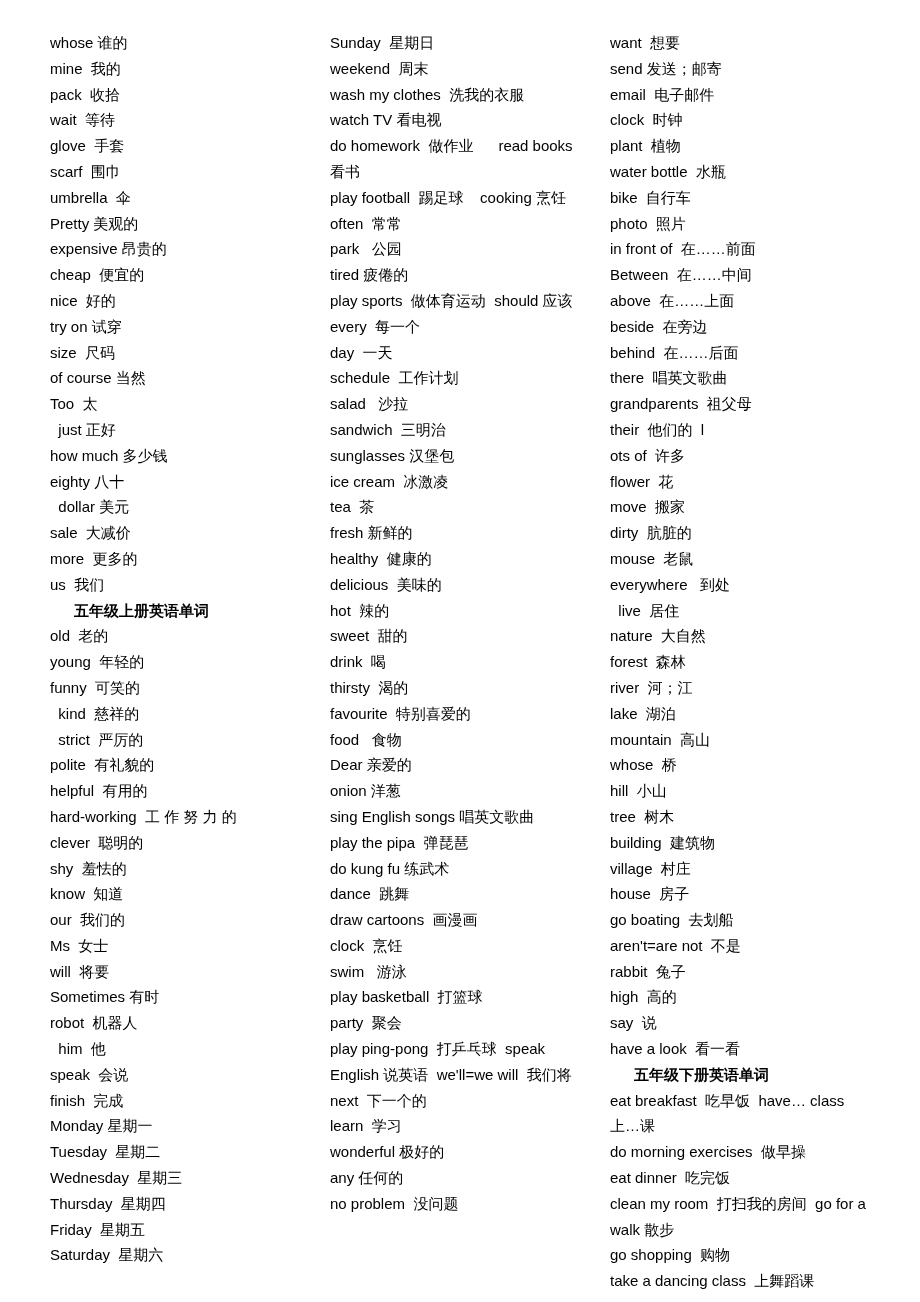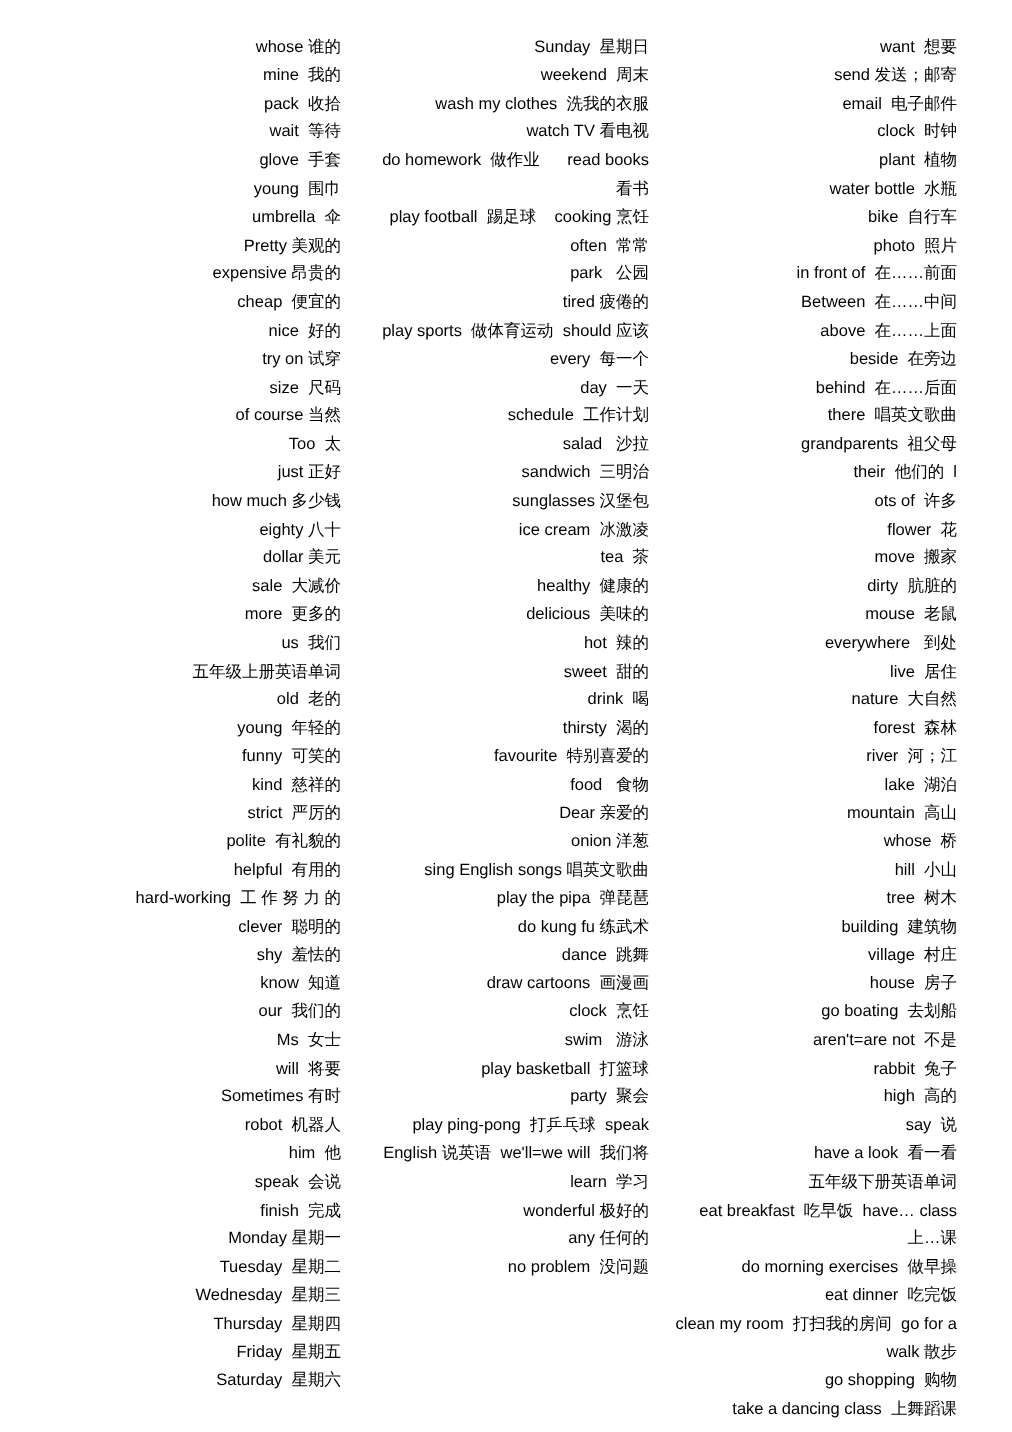--- a/index.html
+++ b/index.html
@@ -12,43 +12,43 @@
     }
     .columns {
       display: flex;
       gap: 0;
       width: 100%;
     }
     .col {
       flex: 1;
       padding: 0 10px;
       line-height: 1.72;
-      text-align: right;
     }
     .col:first-child { padding-left: 30px; }
     .col:last-child { padding-right: 30px; }
     .word-item {
       display: block;
       white-space: pre-wrap;
     }
     .bold {
-      font-weight: normal;
+      font-weight: bold;
+      margin-left: 24px;
     }
   </style>
 </head>
 <body>
 
 <div class="columns">
 <div class="col">
       <span class="word-item">whose 谁的</span>
       <span class="word-item">mine  我的</span>
       <span class="word-item">pack  收拾</span>
       <span class="word-item">wait  等待</span>
       <span class="word-item">glove  手套</span>
-      <span class="word-item">young  围巾</span>
+      <span class="word-item">scarf  围巾</span>
       <span class="word-item">umbrella  伞</span>
       <span class="word-item">Pretty 美观的</span>
       <span class="word-item">expensive 昂贵的</span>
       <span class="word-item">cheap  便宜的</span>
       <span class="word-item">nice  好的</span>
       <span class="word-item">try on 试穿</span>
       <span class="word-item">size  尺码</span>
       <span class="word-item">of course 当然</span>
       <span class="word-item">Too  太</span>
       <span class="word-item">  just 正好</span>
@@ -97,40 +97,42 @@
       <span class="word-item">tired 疲倦的</span>
       <span class="word-item">play sports  做体育运动  should 应该</span>
       <span class="word-item">every  每一个</span>
       <span class="word-item">day  一天</span>
       <span class="word-item">schedule  工作计划</span>
       <span class="word-item">salad   沙拉</span>
       <span class="word-item">sandwich  三明治</span>
       <span class="word-item">sunglasses 汉堡包</span>
       <span class="word-item">ice cream  冰激凌</span>
       <span class="word-item">tea  茶</span>
+      <span class="word-item">fresh 新鲜的</span>
       <span class="word-item">healthy  健康的</span>
       <span class="word-item">delicious  美味的</span>
       <span class="word-item">hot  辣的</span>
       <span class="word-item">sweet  甜的</span>
       <span class="word-item">drink  喝</span>
       <span class="word-item">thirsty  渴的</span>
       <span class="word-item">favourite  特别喜爱的</span>
       <span class="word-item">food   食物</span>
       <span class="word-item">Dear 亲爱的</span>
       <span class="word-item">onion 洋葱</span>
       <span class="word-item">sing English songs 唱英文歌曲</span>
       <span class="word-item">play the pipa  弹琵琶</span>
       <span class="word-item">do kung fu 练武术</span>
       <span class="word-item">dance  跳舞</span>
       <span class="word-item">draw cartoons  画漫画</span>
       <span class="word-item">clock  烹饪</span>
       <span class="word-item">swim   游泳</span>
       <span class="word-item">play basketball  打篮球</span>
       <span class="word-item">party  聚会</span>
       <span class="word-item">play ping-pong  打乒乓球  speak English 说英语  we'll=we will  我们将</span>
+      <span class="word-item">next  下一个的</span>
       <span class="word-item">learn  学习</span>
       <span class="word-item">wonderful 极好的</span>
       <span class="word-item">any 任何的</span>
       <span class="word-item">no problem  没问题</span>
     </div>
     <div class="col">
       <span class="word-item">want  想要</span>
       <span class="word-item">send 发送；邮寄</span>
       <span class="word-item">email  电子邮件</span>
       <span class="word-item">clock  时钟</span>

